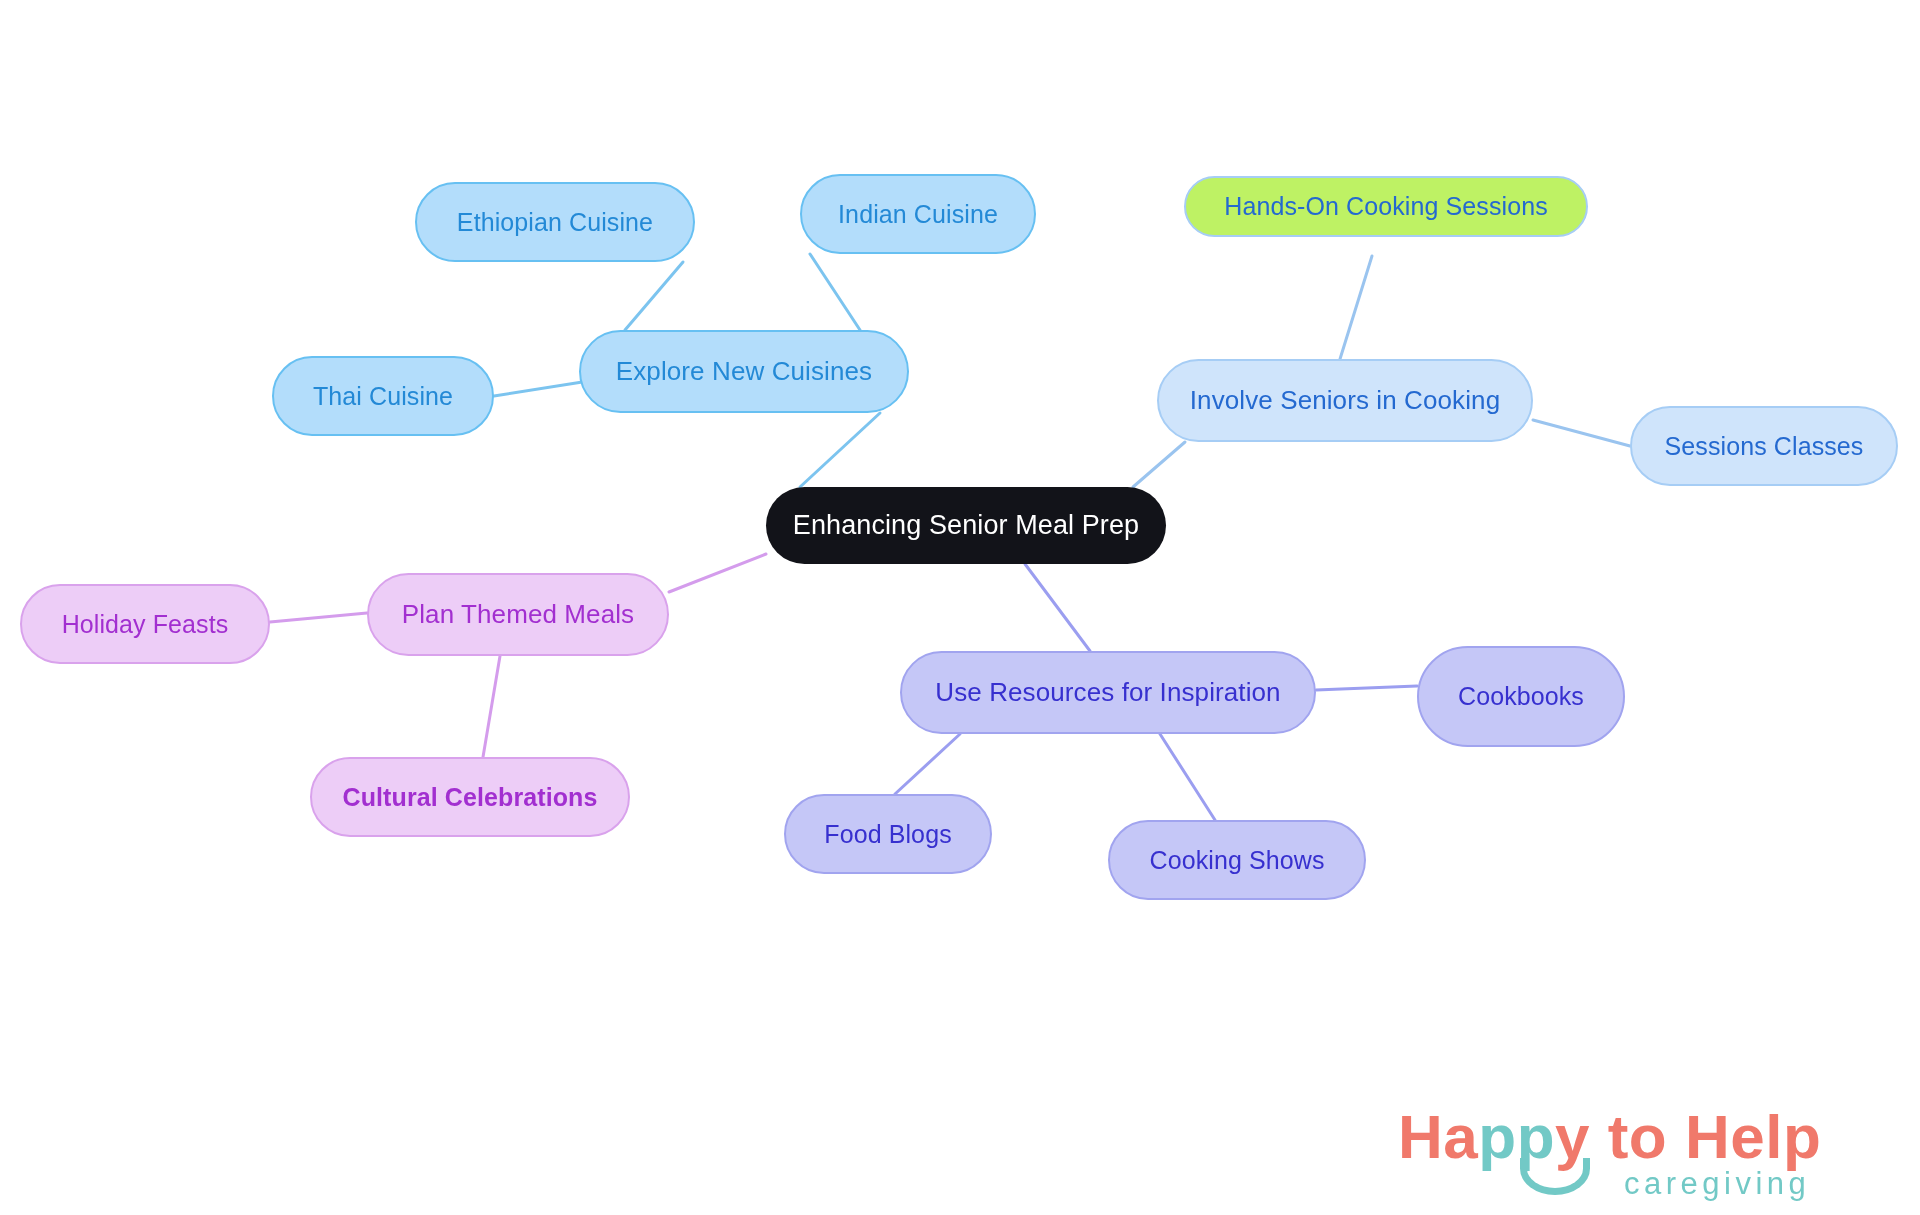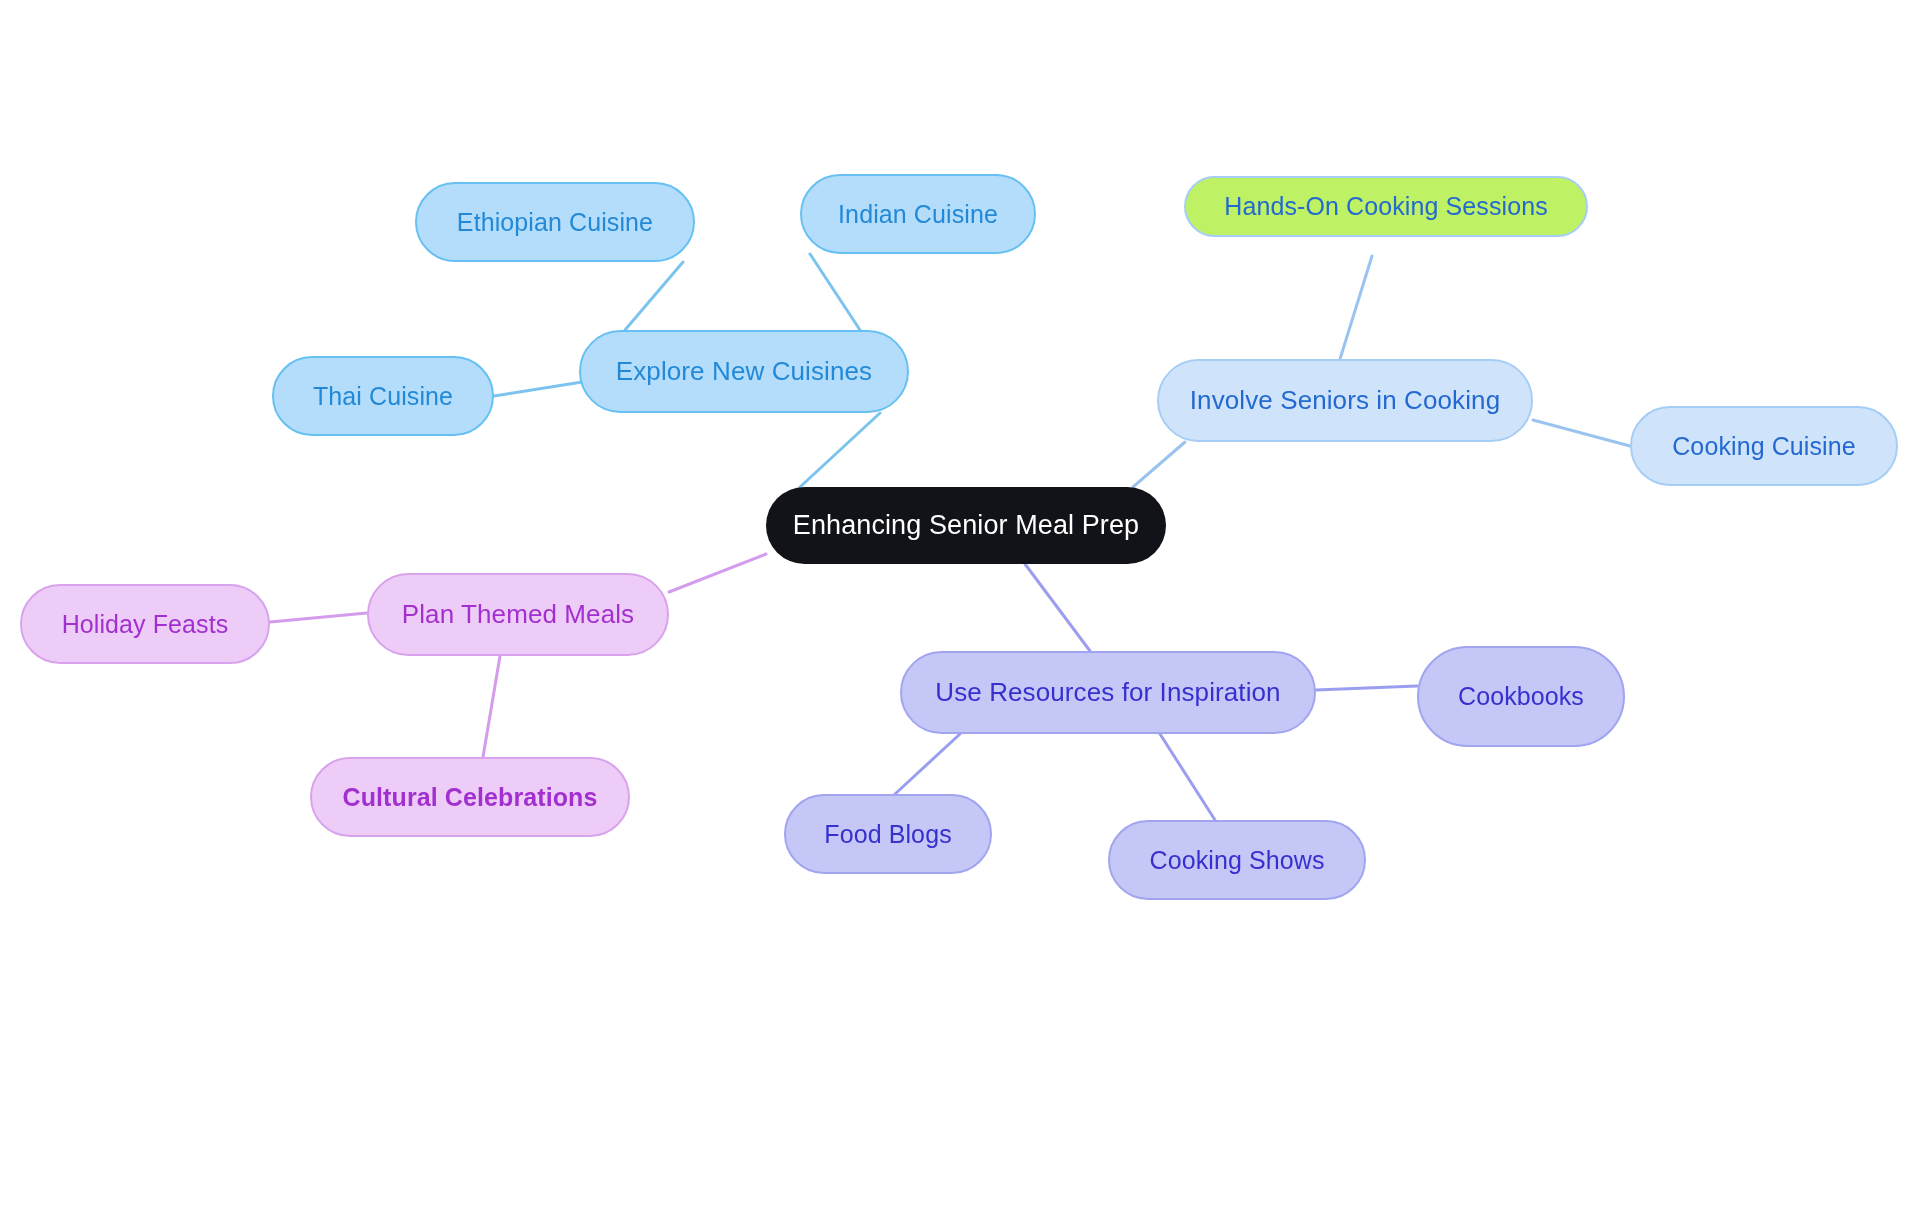--- a/index.html
+++ b/index.html
@@ -124,21 +124,21 @@
       <div class="node node-leaf" style="left: 272px; top: 356px; width: 222px; height: 80px; background: rgb(179, 221, 251); color: rgb(35, 137, 214); border-color: rgb(103, 192, 242);">
         <span>Thai Cuisine</span>
       </div>
       <div class="node node-branch" style="left: 579px; top: 330px; width: 330px; height: 83px; background: rgb(179, 221, 251); color: rgb(35, 137, 214); border-color: rgb(103, 192, 242);">
         <span>Explore New Cuisines</span>
       </div>
       <div class="node node-leaf" style="left: 1184px; top: 176px; width: 404px; height: 61px; background: #bef264; color: rgb(36, 105, 208); border-color: rgb(166, 205, 245);">
         <span>Hands-On Cooking Sessions</span>
       </div>
       <div class="node node-leaf" style="left: 1630px; top: 406px; width: 268px; height: 80px; background: rgb(207, 228, 251); color: rgb(36, 105, 208); border-color: rgb(166, 205, 245);">
-        <span>Cooking Cuisine</span>
+        <span>Sessions Classes</span>
       </div>
       <div class="node node-branch" style="left: 1157px; top: 359px; width: 376px; height: 83px; background: rgb(207, 228, 251); color: rgb(36, 105, 208); border-color: rgb(166, 205, 245);">
         <span>Involve Seniors in Cooking</span>
       </div>
       <div class="node node-leaf" style="left: 1417px; top: 646px; width: 208px; height: 101px; background: rgb(197, 199, 247); color: rgb(55, 48, 207); border-color: rgb(161, 164, 239);">
         <span>Cookbooks</span>
       </div>
       <div class="node node-leaf" style="left: 784px; top: 794px; width: 208px; height: 80px; background: rgb(197, 199, 247); color: rgb(55, 48, 207); border-color: rgb(161, 164, 239);">
         <span>Food Blogs</span>
       </div>
@@ -155,14 +155,19 @@
         <span>Cultural Celebrations</span>
       </div>
       <div class="node node-branch" style="left: 367px; top: 573px; width: 302px; height: 83px; background: rgb(237, 205, 247); color: rgb(162, 47, 208); border-color: rgb(217, 162, 236);">
         <span>Plan Themed Meals</span>
       </div>
       <div class="node node-root" style="left: 766px; top: 487px; width: 400px; height: 77px; background: rgb(18, 19, 25); color: rgb(255, 255, 255); border-color: rgb(18, 19, 25);">
         <span>Enhancing Senior Meal Prep</span>
       </div>
     </div>
 
+  <div id="logo">
+    <div class="logo-main"><span style="color: rgb(240, 121, 107);">Ha</span><span style="color: rgb(114, 201, 198);">pp</span><span style="color: rgb(240, 121, 107);">y</span><span style="color: rgb(240, 121, 107);"> to Help</span></div>
+    <div class="logo-smile" style="border-color: transparent rgb(114, 201, 198) rgb(114, 201, 198);"></div>
+    <div class="logo-sub" style="color: rgb(114, 201, 198);">caregiving</div>
+  </div>
 
 </div>
 
 </body></html>

